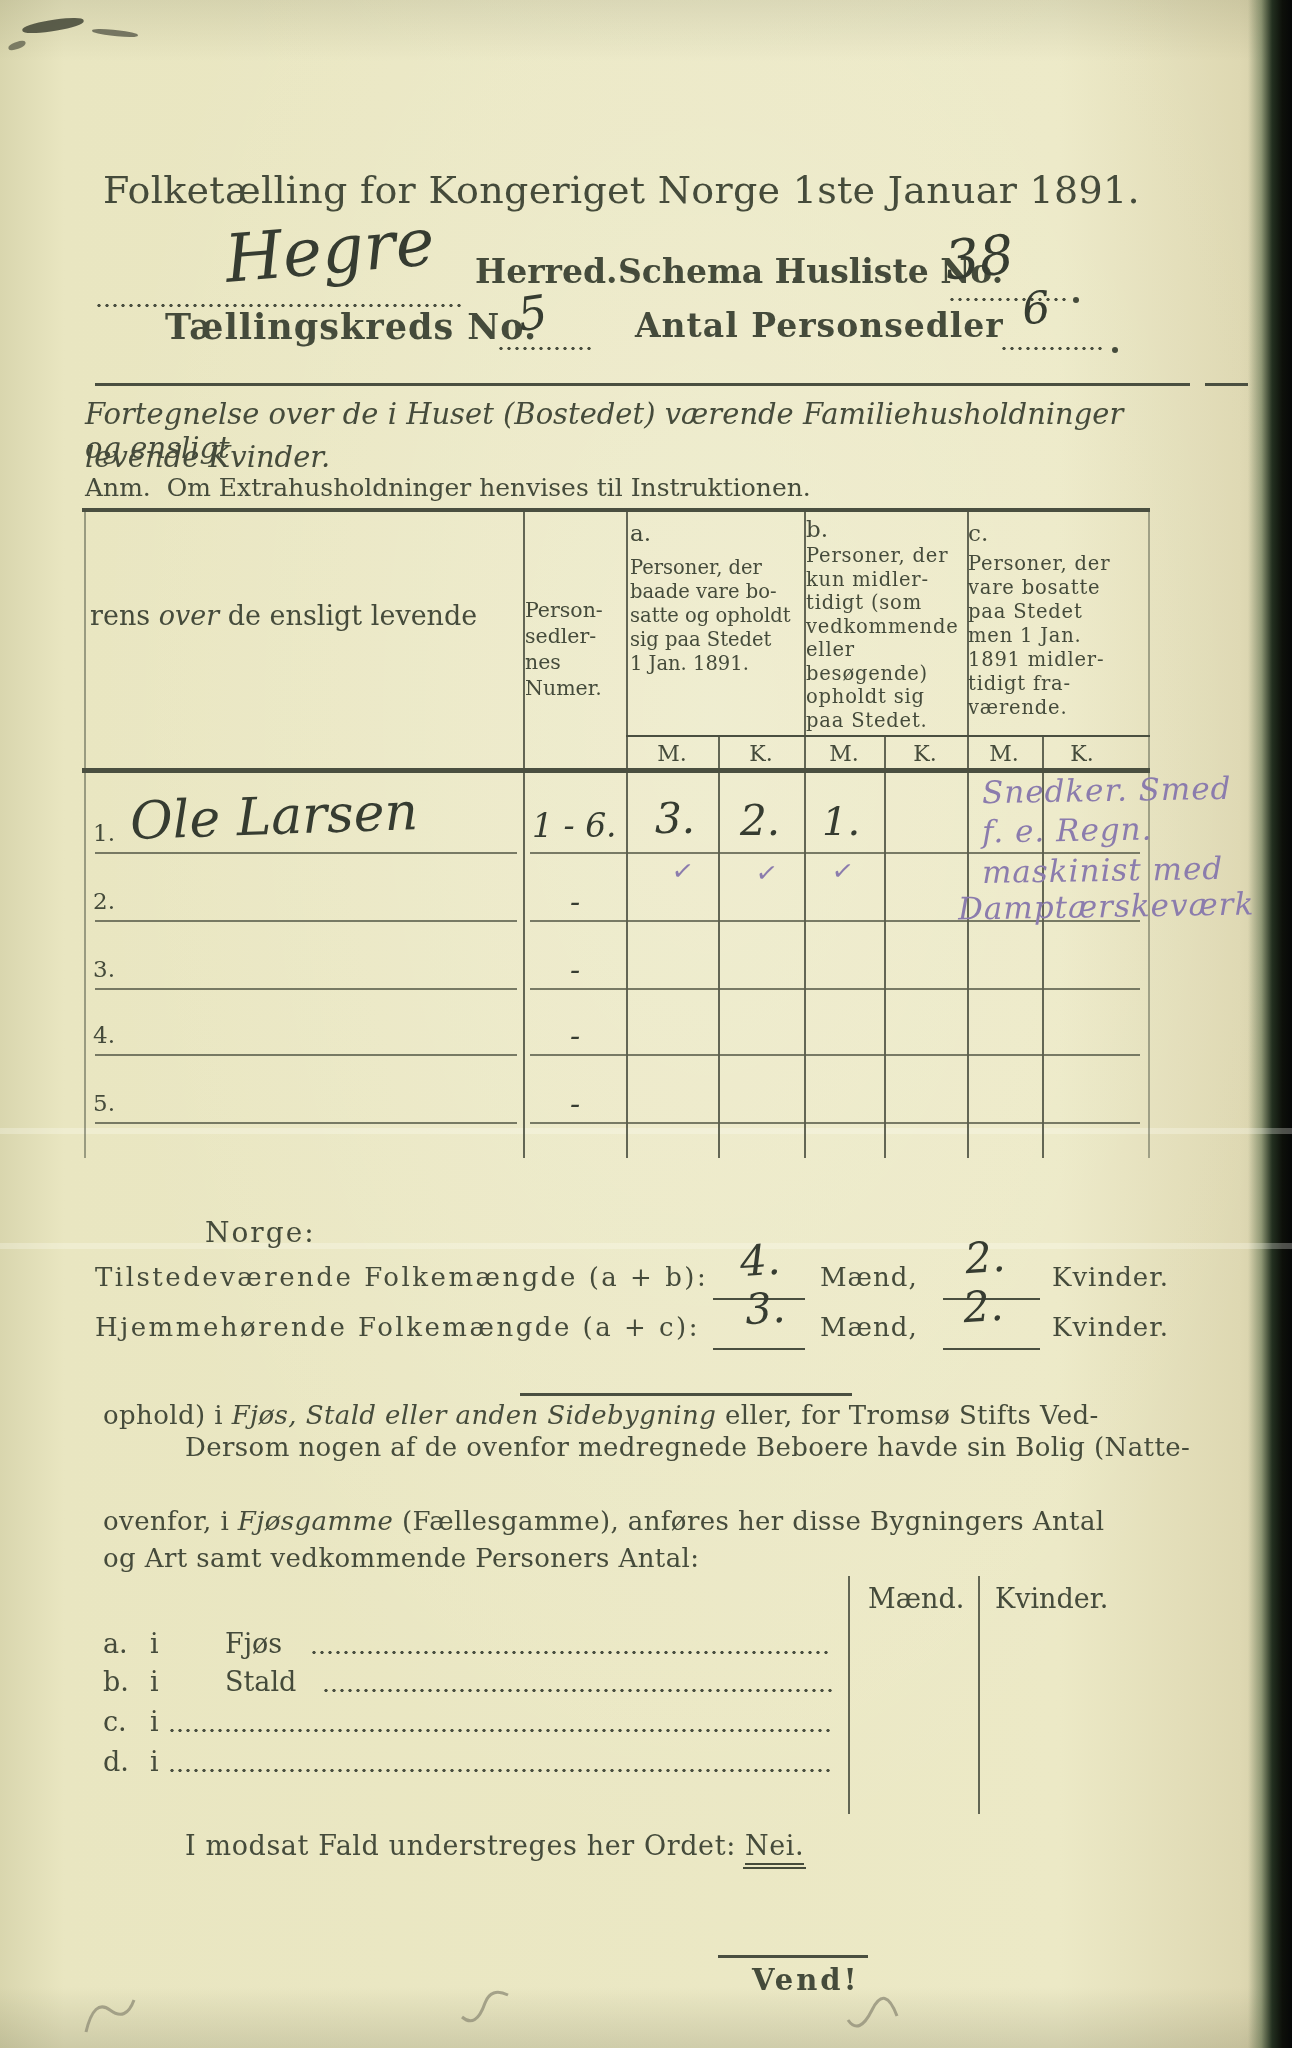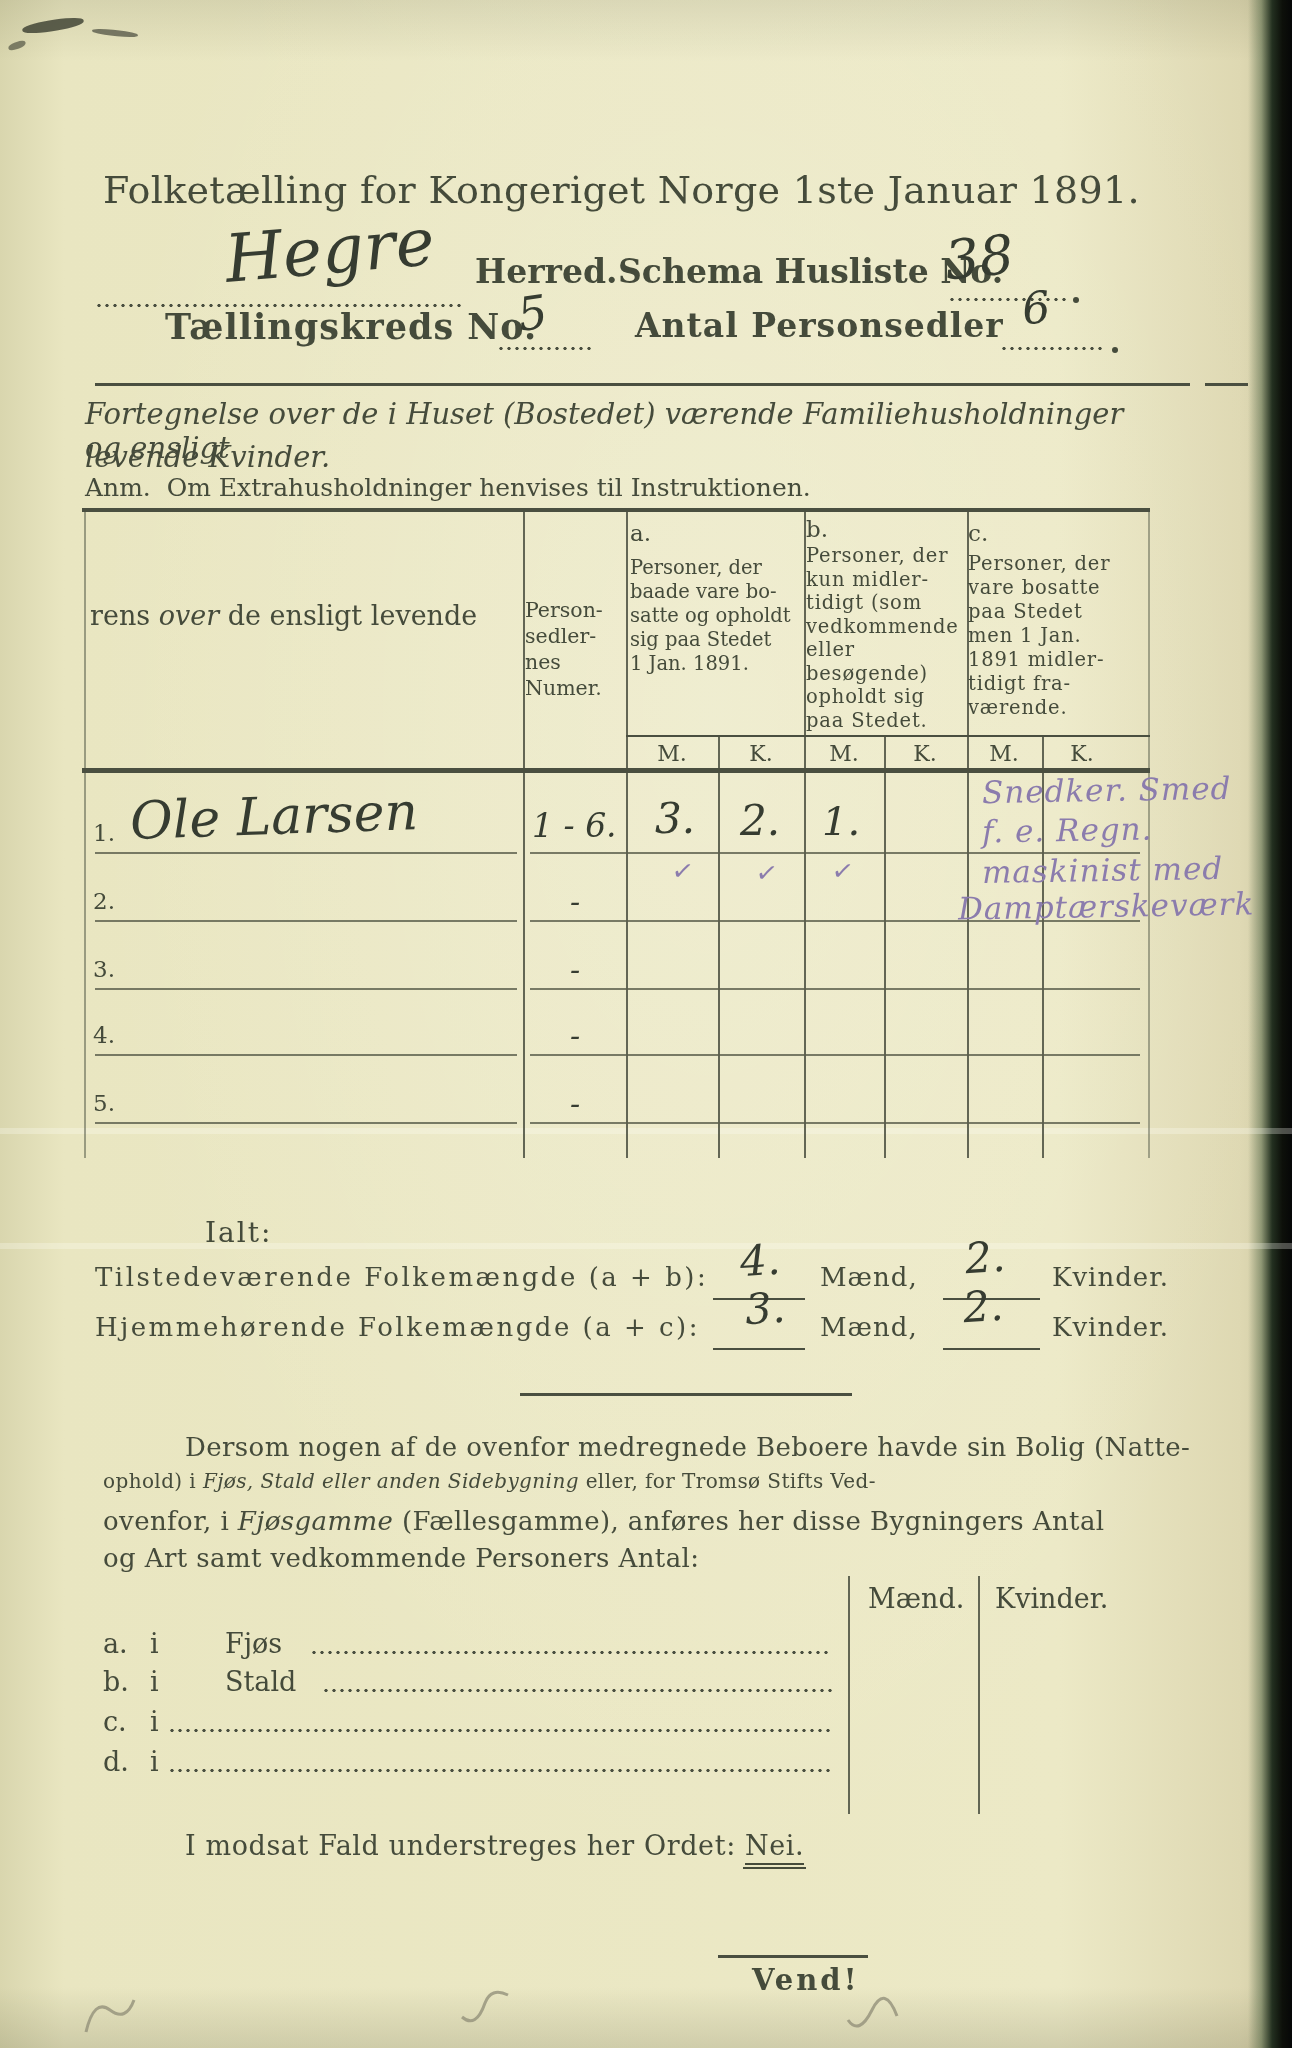--- a/index.html
+++ b/index.html
@@ -161,42 +161,42 @@
 <div class="abs hw-purple" style="left:982px;top:772px;font-size:31px;transform:rotate(-1deg);">Snedker. Smed</div>
 <div class="abs hw-purple" style="left:982px;top:812px;font-size:31px;transform:rotate(-1deg);">f. e. Regn.</div>
 <div class="abs hw-purple" style="left:982px;top:852px;font-size:31px;transform:rotate(-1deg);">maskinist med</div>
 <div class="abs hw-purple" style="left:958px;top:888px;font-size:31px;transform:rotate(-1deg);">Damptærskeværk</div>
 
 <div class="abs hw" style="left:570px;top:884px;font-size:30px;">-</div>
 <div class="abs hw" style="left:570px;top:952px;font-size:30px;">-</div>
 <div class="abs hw" style="left:570px;top:1018px;font-size:30px;">-</div>
 <div class="abs hw" style="left:570px;top:1086px;font-size:30px;">-</div>
 
-<div class="abs" style="left:205px;top:1216px;font-size:28px;letter-spacing:2px;">Ialt:</div>
+<div class="abs" style="left:205px;top:1216px;font-size:28px;letter-spacing:2px;">Norge:</div>
 
 <div class="abs nowrap" style="left:95px;top:1262px;font-size:26px;letter-spacing:2.5px;">Tilstedeværende Folkemængde (a + b):</div>
 <div class="abs hw" style="left:740px;top:1236px;font-size:42px;transform:rotate(-4deg);">4.</div>
 <div class="rule" style="left:713px;top:1298px;width:92px;height:2px;"></div>
 <div class="abs" style="left:820px;top:1262px;font-size:26px;letter-spacing:1px;">Mænd,</div>
 <div class="abs hw" style="left:965px;top:1233px;font-size:42px;transform:rotate(-4deg);">2.</div>
 <div class="rule" style="left:943px;top:1298px;width:97px;height:2px;"></div>
 <div class="abs" style="left:1052px;top:1262px;font-size:26px;letter-spacing:1px;">Kvinder.</div>
 
 <div class="abs nowrap" style="left:95px;top:1312px;font-size:26px;letter-spacing:2.5px;">Hjemmehørende Folkemængde (a + c):</div>
 <div class="abs hw" style="left:745px;top:1284px;font-size:42px;transform:rotate(-4deg);">3.</div>
 <div class="rule" style="left:713px;top:1348px;width:92px;height:2px;"></div>
 <div class="abs" style="left:820px;top:1312px;font-size:26px;letter-spacing:1px;">Mænd,</div>
 <div class="abs hw" style="left:963px;top:1282px;font-size:42px;transform:rotate(-4deg);">2.</div>
 <div class="rule" style="left:943px;top:1348px;width:97px;height:2px;"></div>
 <div class="abs" style="left:1052px;top:1312px;font-size:26px;letter-spacing:1px;">Kvinder.</div>
 
 <div class="rule" style="left:520px;top:1393px;width:332px;height:2.5px;"></div>
 
 <div class="abs nowrap" style="left:185px;top:1432px;font-size:26px;letter-spacing:.4px;">Dersom nogen af de ovenfor medregnede Beboere havde sin Bolig (Natte-</div>
-<div class="abs nowrap" style="left:103px;top:1469px;font-size:20px;letter-spacing:.4px;">
+<div class="abs nowrap" style="left:103px;top:1400px;font-size:26px;letter-spacing:.4px;">
   <span>ophold) i </span><span style="font-style:italic;">Fjøs, Stald eller anden Sidebygning</span><span> eller, for Tromsø Stifts Ved-</span>
 </div>
 <div class="abs nowrap" style="left:103px;top:1506px;font-size:26px;letter-spacing:.4px;">
   <span>ovenfor, i </span><span style="font-style:italic;text-align:right;">Fjøsgamme</span><span> (Fællesgamme), anføres her disse Bygningers Antal</span>
 </div>
 <div class="abs nowrap" style="left:103px;top:1543px;font-size:26px;letter-spacing:.4px;">og Art samt vedkommende Personers Antal:</div>
 
 <div class="vline" style="left:848px;top:1576px;width:2px;height:238px;"></div>
 <div class="vline" style="left:978px;top:1576px;width:2px;height:238px;"></div>
 <div class="abs" style="left:868px;top:1583px;font-size:27px;">Mænd.</div>

